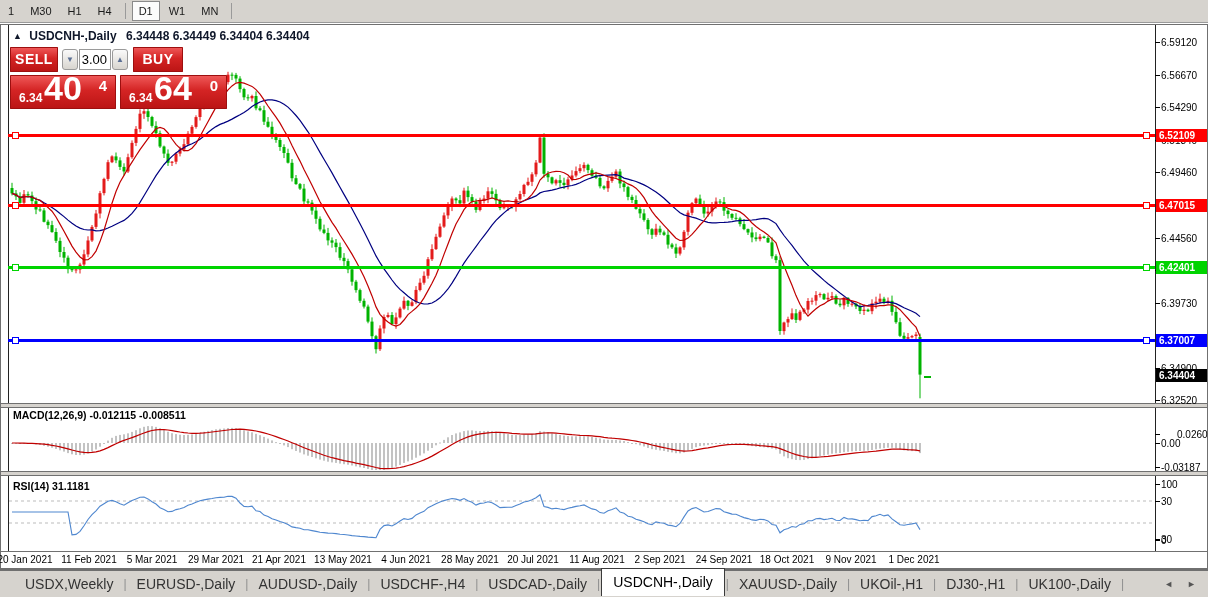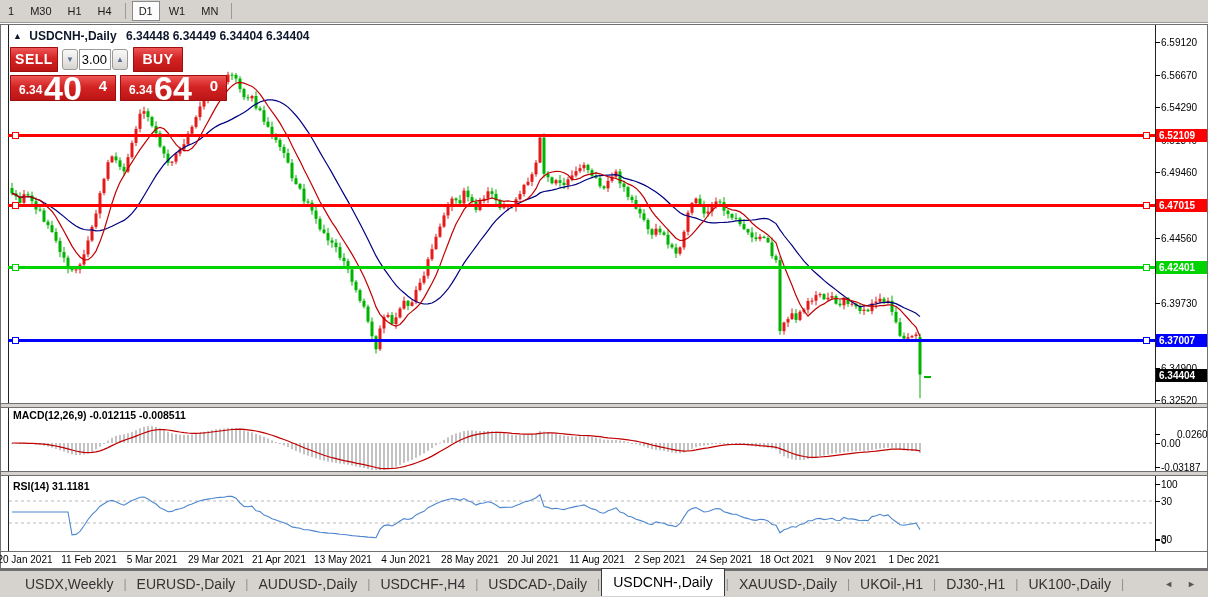--- a/index.html
+++ b/index.html
@@ -37,21 +37,21 @@
   
   .date-label{position:absolute;top:554px;font-size:10px;color:#000;transform:translateX(-50%);z-index:4;white-space:nowrap}
   
   .trade-red{background:linear-gradient(#f15b5b,#d42424 45%,#ba1414);border-radius:1px;box-shadow:inset 0 0 0 1px #9d0f0f;color:#fff;position:absolute;z-index:7}
   #sell-btn{left:10px;top:47px;width:48px;height:25px;font-size:14px;font-weight:bold;text-align:center;line-height:25px;letter-spacing:.5px;cursor:pointer}
   #buy-btn{left:133px;top:47px;width:50px;height:25px;font-size:14px;font-weight:bold;text-align:center;line-height:25px;letter-spacing:.5px;cursor:pointer}
   .spin-btn{position:absolute;top:49px;width:16px;height:21px;background:linear-gradient(#fafafa,#d8d5cf);border:1px solid #9a9a9a;border-radius:3px;color:#5b6f94;font-size:8px;text-align:center;line-height:19px;box-sizing:border-box;z-index:7;cursor:pointer}
   #vol-down{left:62px}
   #vol-up{left:112px}
   #vol-input{position:absolute;left:79px;top:49px;width:32px;height:21px;border:1px solid #9a9a9a;font-size:13px;text-align:right;padding:0 3px 0 0;z-index:7;font-family:"Liberation Sans",sans-serif;box-sizing:border-box}
-  .price-box{position:absolute;top:75px;height:26px;z-index:7}
+  .price-box{position:absolute;top:75px;height:34px;z-index:7}
   #sell-price{left:10px;width:106px}
   #buy-price{left:120px;width:107px}
   .p-small{position:absolute;left:9px;bottom:4px;font-size:12px;font-weight:bold}
   .p-big{position:absolute;left:34px;top:-7px;font-size:34px;font-weight:bold;line-height:40px}
   .p-sup{position:absolute;right:9px;top:2px;font-size:15px;font-weight:bold}
   
   .tabbar{position:absolute;top:571px;left:0;width:1208px;height:26px;background:#d6d3ce;display:flex;align-items:center;padding-left:16px;box-sizing:border-box;z-index:8}
   .tab{font-size:14px;color:#333;padding:4px 9px;white-space:nowrap;cursor:pointer}
   .tab.active{background:#fff;border:1px solid #3a3a3a;border-bottom:none;color:#000;padding:5px 11px 6px;position:relative;top:-2px}
   .tab-sep{color:#8f8f8f;font-size:12px;margin:0 1px}

